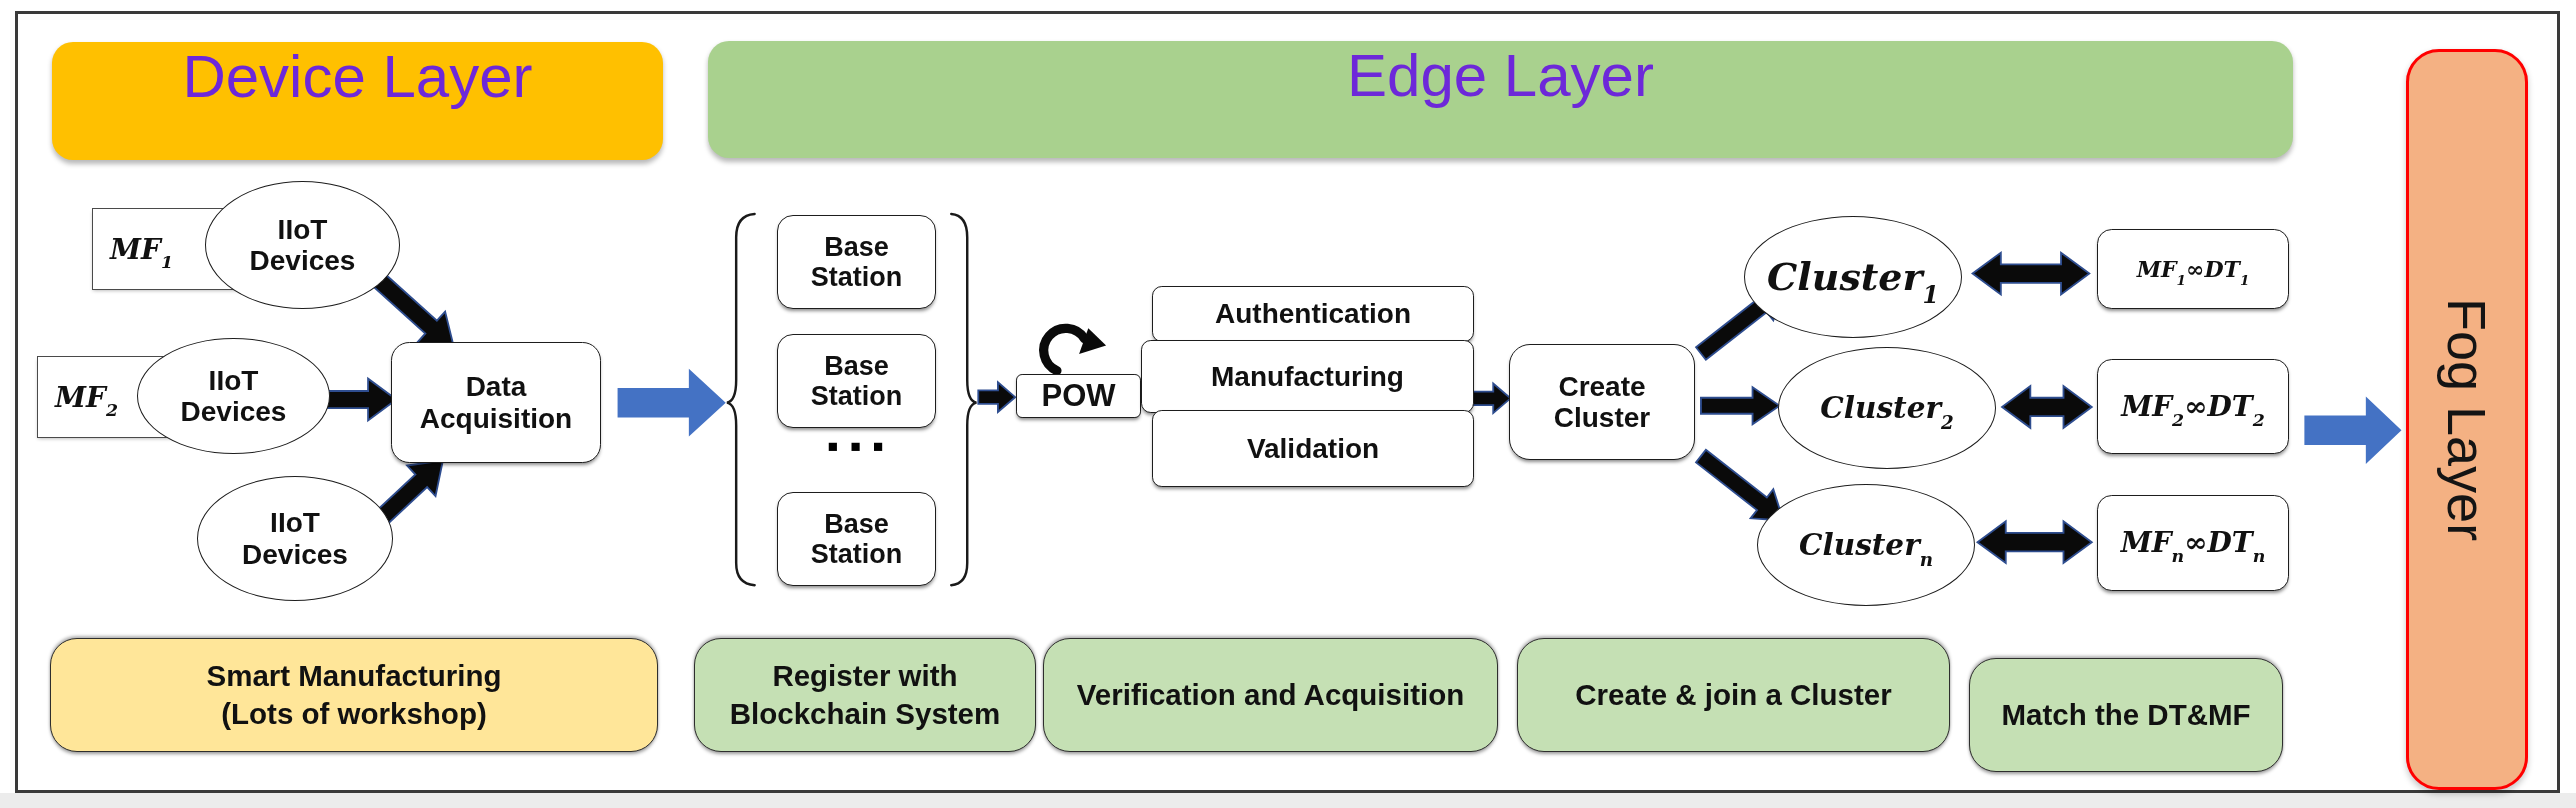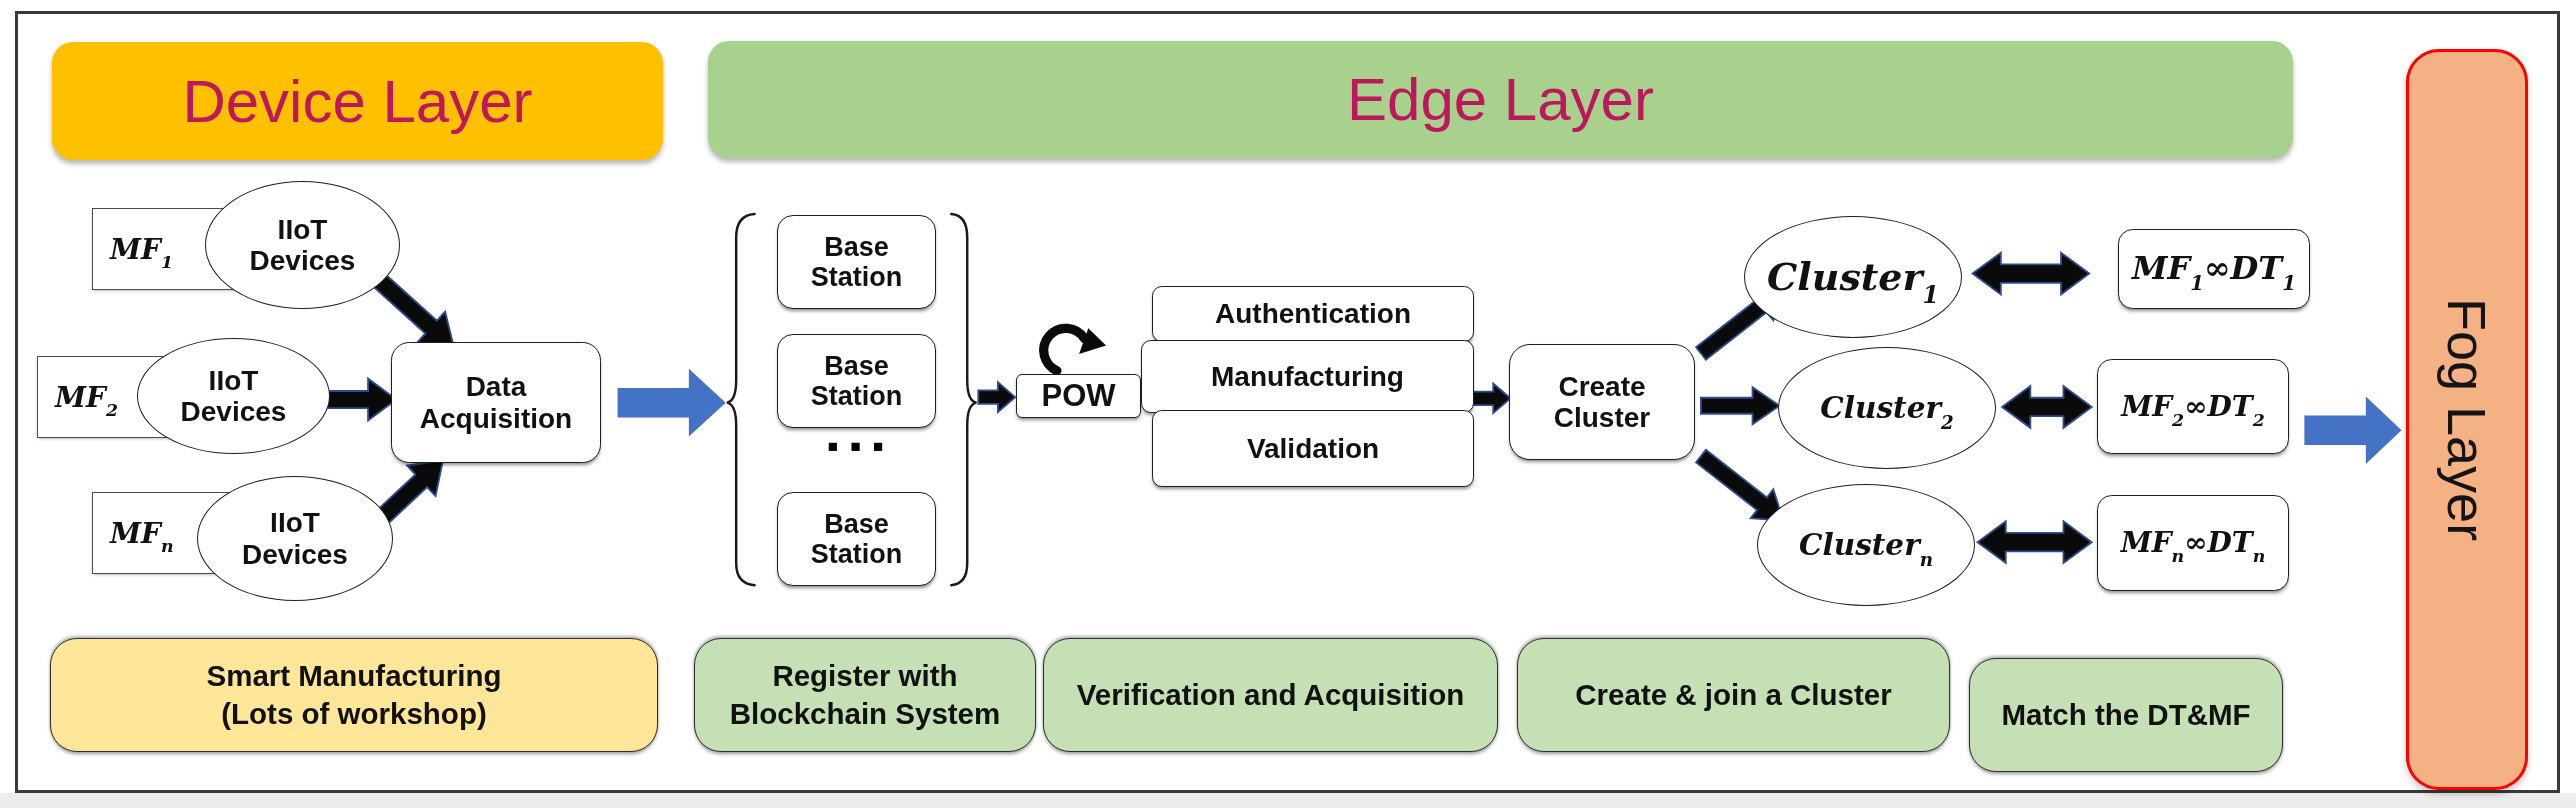--- a/index.html
+++ b/index.html
@@ -1,22 +1,22 @@
 <!DOCTYPE html>
 <html style="--device-header: #FFC000; --edge-header: #A9D18E; --fog-fill: #F4B183; --fog-border: #FF0000; --bottom-yellow: #FFE699; --bottom-green: #C5E0B4; --arrow-blue: #4472C4; --arrow-black: #0A0A0A;font-size:9.8px"><head>
 <meta charset="utf-8">
 <style>
   html,body{margin:0;padding:0;background:#fff;}
   .canvas{position:relative;width:2576px;height:809px;background:#fff;overflow:hidden;
           font-family:"Liberation Sans",sans-serif;color:#111;}
   .abs{position:absolute;}
   .frame{border:3.1px solid #3a3a3a;background:#fff;}
   .strip{background:#ececec;}
-  .hdr{display:flex;align-items:center;justify-content:center;font-size:60px;font-weight:400;
-       color:#be185d;border-radius:21px;box-shadow:0 3.1px 4.9px rgba(0,0,0,.28);}
+  .hdr{display:flex;justify-content:center;font-size:60px;font-weight:400;
+       color:#6d28d9;border-radius:21px;box-shadow:0 3.1px 4.9px rgba(0,0,0,.28);}
   .node{background:#fff;border:1.8px solid #1d1d1d;border-radius:16px;display:flex;align-items:center;
         justify-content:center;text-align:center;font-weight:700;white-space:pre-line;line-height:1.12;
         box-shadow:0 2.5px 3.7px -1.2px rgba(0,0,0,.45);}
   .sq{border-radius:8.6px;}
   .proc{border-radius:9.8px;}
   .ellipse{border-radius:50%;box-shadow:none;}
   .mfrect{background:#fff;border:1.8px solid #4a4a4a;display:flex;align-items:center;
           justify-content:flex-start;padding-left:17px;box-shadow:0 2.5px 3.7px -1.2px rgba(0,0,0,.3);}
   .math{font-family:"DejaVu Serif",serif;font-style:italic;font-weight:700;}
   sub{font-size:62%;line-height:0;position:relative;top:.18em;font-style:italic;}
@@ -88,23 +88,20 @@
   </div>
 
   <div class="abs mfrect" style="left:37px;top:356px;width:160px;height:80px;">
     <span class="math" style="font-size:28px;"><span>MF</span><sub>2</sub></span>
   </div>
   <div class="abs node ellipse" style="left:137px;top:338px;width:191px;height:114px;font-size:28px;">
     <span>IIoT
 Devices</span>
   </div>
 
-  <div class="abs mfrect" style="left:92px;top:492px;width:160px;height:80px;">
-    <span class="math" style="font-size:28px;"><span>MF</span><sub>n</sub></span>
-  </div>
   <div class="abs node ellipse" style="left:197px;top:476px;width:194px;height:123px;font-size:28px;">
     <span>IIoT
 Devices</span>
   </div>
 
   <div class="abs node" style="left:391px;top:342px;width:208px;height:119px;font-size:28px;border-radius:18.4px;">
     <span>Data
 Acquisition</span>
   </div>
 
@@ -146,21 +143,21 @@
   <div class="abs node ellipse math" style="left:1744px;top:216px;width:216px;height:120px;font-size:38px;">
     <span><span>Cluster</span><sub>1</sub></span>
   </div>
   <div class="abs node ellipse math" style="left:1778px;top:347px;width:216px;height:120px;font-size:29.5px;">
     <span><span>Cluster</span><sub>2</sub></span>
   </div>
   <div class="abs node ellipse math" style="left:1757px;top:484px;width:216px;height:120px;font-size:29.5px;">
     <span><span>Cluster</span><sub>n</sub></span>
   </div>
 
-  <div class="abs node math" style="left:2097px;top:229px;width:190px;height:78px;font-size:32px;border-radius:14.7px;margin-left:21px;">
+  <div class="abs node math" style="left:2097px;top:229px;width:190px;height:78px;font-size:22px;border-radius:14.7px;">
     <span><span>MF</span><sub>1</sub><span>∞</span><span>DT</span><sub>1</sub></span>
   </div>
   <div class="abs node math" style="left:2097px;top:359px;width:190px;height:93px;font-size:28px;border-radius:14.7px;">
     <span><span>MF</span><sub>2</sub><span>∞</span><span>DT</span><sub>2</sub></span>
   </div>
   <div class="abs node math" style="left:2097px;top:495px;width:190px;height:94px;font-size:28px;border-radius:14.7px;">
     <span><span>MF</span><sub>n</sub><span>∞</span><span>DT</span><sub>n</sub></span>
   </div>
 
   <div class="abs bott ylw" style="left:50px;top:638px;width:606px;height:112px;">

